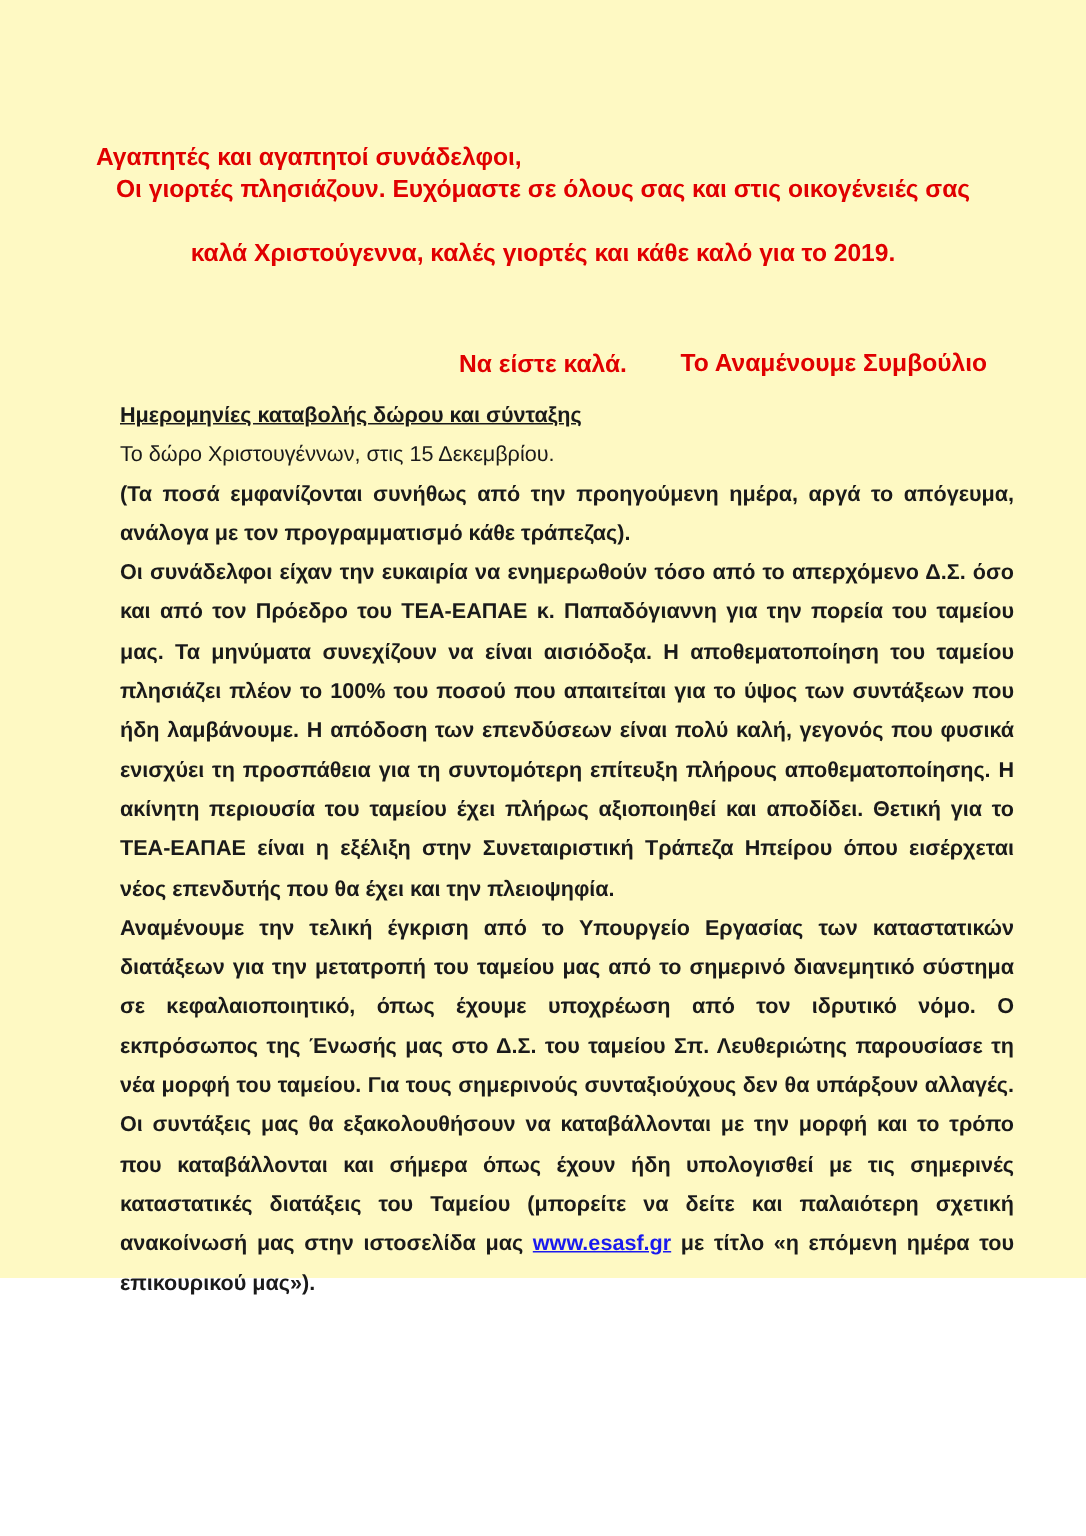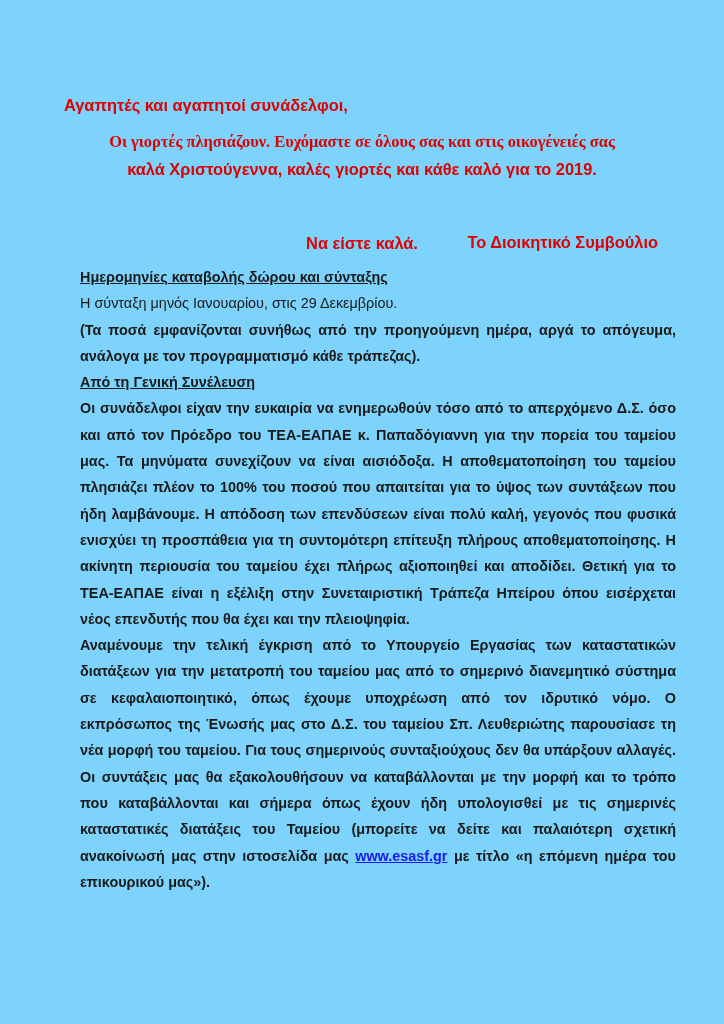--- a/index.html
+++ b/index.html
@@ -12,42 +12,42 @@
       height: 1024px;
       position: relative;
       overflow: hidden;
       font-family: "Liberation Sans", sans-serif;
       color: #111111;
     }
     .page {
       position: absolute;
       left: 0; top: 0;
       width: 724px;
-      height: 1024px;
-      background: #7dd3fc;
+      height: 852px;
+      background: #fef9c3;
     }
     .red {
       color: #e00000;
       font-weight: bold;
       font-size: 16.4px;
     }
     .greeting {
       position: absolute;
       left: 64px;
       top: 96px;
       white-space: nowrap;
     }
     .wishes {
       position: absolute;
       left: 50px;
       width: 624px;
       text-align: center;
       white-space: nowrap;
     }
-    .w1 { top: 132px; font-family: Liberation Serif, serif; }
+    .w1 { top: 117px; }
     .w2 { top: 160px; }
     .w3 { top: 186px; margin-top: 48px; }
     .signature {
       position: absolute;
       right: 66px;
       top: 233px;
       white-space: nowrap;
     }
     .body-text {
       position: absolute;
@@ -79,25 +79,24 @@
 <body>
 
 <div class="page">
 
   <div class="red greeting">Αγαπητές και αγαπητοί συνάδελφοι,</div>
 
   <div class="red wishes w1">Οι γιορτές πλησιάζουν. Ευχόμαστε σε όλους σας και στις οικογένειές σας</div>
   <div class="red wishes w2">καλά Χριστούγεννα, καλές γιορτές και κάθε καλό για το 2019.</div>
   <div class="red wishes w3">Να είστε καλά.</div>
 
-  <div class="red signature">Το Διοικητικό Συμβούλιο</div>
+  <div class="red signature">Το Αναμένουμε Συμβούλιο</div>
 
   <div class="body-text">
     <p class="heading">Ημερομηνίες καταβολής δώρου και σύνταξης</p>
-    <p>Η σύνταξη μηνός Ιανουαρίου, στις 29 Δεκεμβρίου.</p>
+    <p>Το δώρο Χριστουγέννων, στις 15 Δεκεμβρίου.</p>
     <p class="justify">(Τα ποσά εμφανίζονται συνήθως από την προηγούμενη ημέρα, αργά το απόγευμα, ανάλογα με τον προγραμματισμό κάθε τράπεζας).</p>
 
-    <p class="heading">Από τη Γενική Συνέλευση</p>
     <p class="justify">Οι συνάδελφοι είχαν την ευκαιρία να ενημερωθούν τόσο από το απερχόμενο Δ.Σ. όσο και από τον Πρόεδρο του ΤΕΑ-ΕΑΠΑΕ κ. Παπαδόγιαννη για την πορεία του ταμείου μας. Τα μηνύματα συνεχίζουν να είναι αισιόδοξα. Η αποθεματοποίηση του ταμείου πλησιάζει πλέον το 100% του ποσού που απαιτείται για το ύψος των συντάξεων που ήδη λαμβάνουμε. Η απόδοση των επενδύσεων είναι πολύ καλή, γεγονός που φυσικά ενισχύει τη προσπάθεια για τη συντομότερη επίτευξη πλήρους αποθεματοποίησης. Η ακίνητη περιουσία του ταμείου έχει πλήρως αξιοποιηθεί και αποδίδει. Θετική για το ΤΕΑ-ΕΑΠΑΕ είναι η εξέλιξη στην Συνεταιριστική Τράπεζα Ηπείρου όπου εισέρχεται νέος επενδυτής που θα έχει και την πλειοψηφία.</p>
     <p class="justify"><span>Αναμένουμε την τελική έγκριση από το Υπουργείο Εργασίας των καταστατικών διατάξεων για την μετατροπή του ταμείου μας από το σημερινό διανεμητικό σύστημα σε κεφαλαιοποιητικό, όπως έχουμε υποχρέωση από τον ιδρυτικό νόμο. Ο εκπρόσωπος της Ένωσής μας στο Δ.Σ. του ταμείου Σπ. Λευθεριώτης παρουσίασε τη νέα μορφή του ταμείου. Για τους σημερινούς συνταξιούχους δεν θα υπάρξουν αλλαγές. Οι συντάξεις μας θα εξακολουθήσουν να καταβάλλονται με την μορφή και το τρόπο που καταβάλλονται και σήμερα όπως έχουν ήδη υπολογισθεί με τις σημερινές καταστατικές διατάξεις του Ταμείου (μπορείτε να δείτε και παλαιότερη σχετική ανακοίνωσή μας στην ιστοσελίδα μας </span><a class="link" href="#">www.esasf.gr</a><span> με τίτλο «η επόμενη ημέρα του επικουρικού μας»).</span></p>
   </div>
 
 </div>
 
 </body></html>

